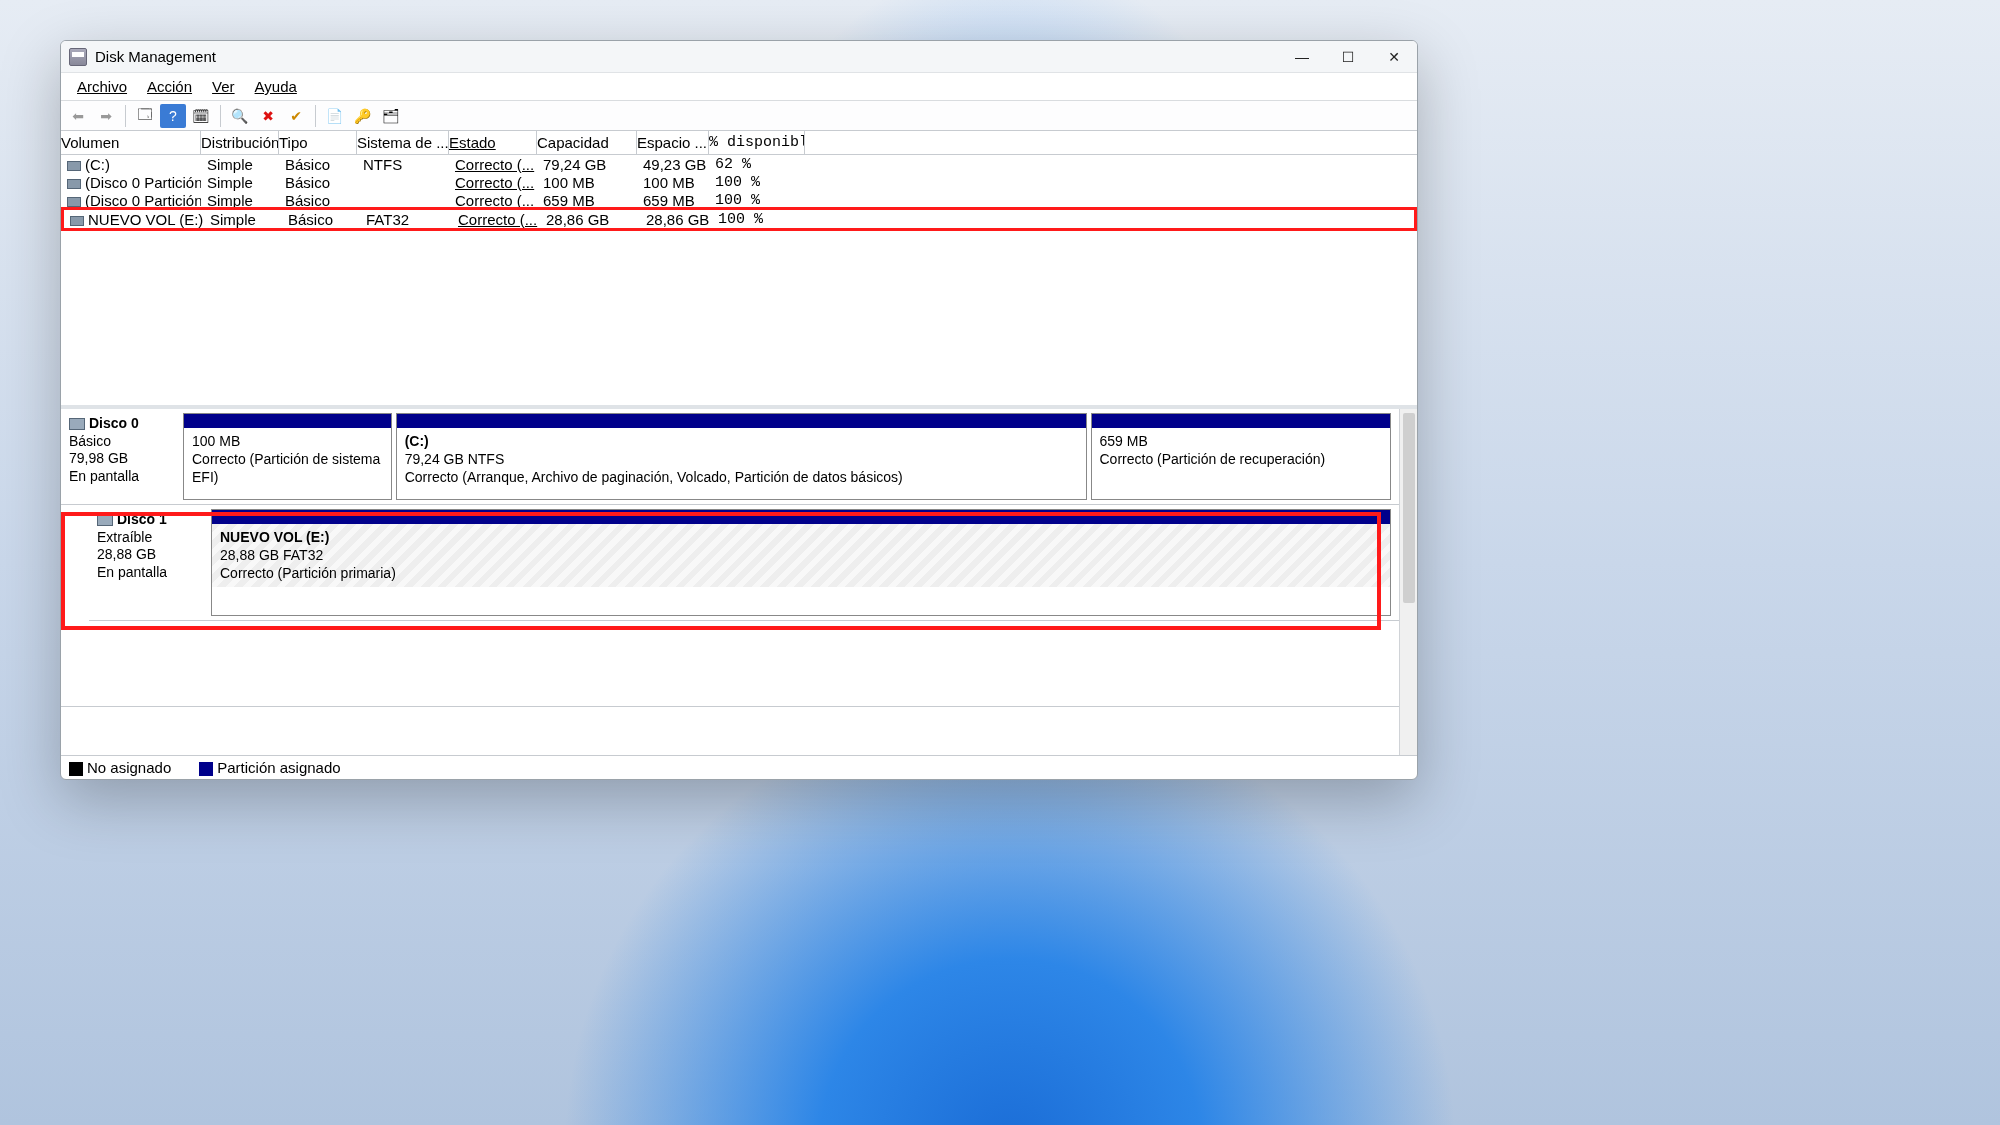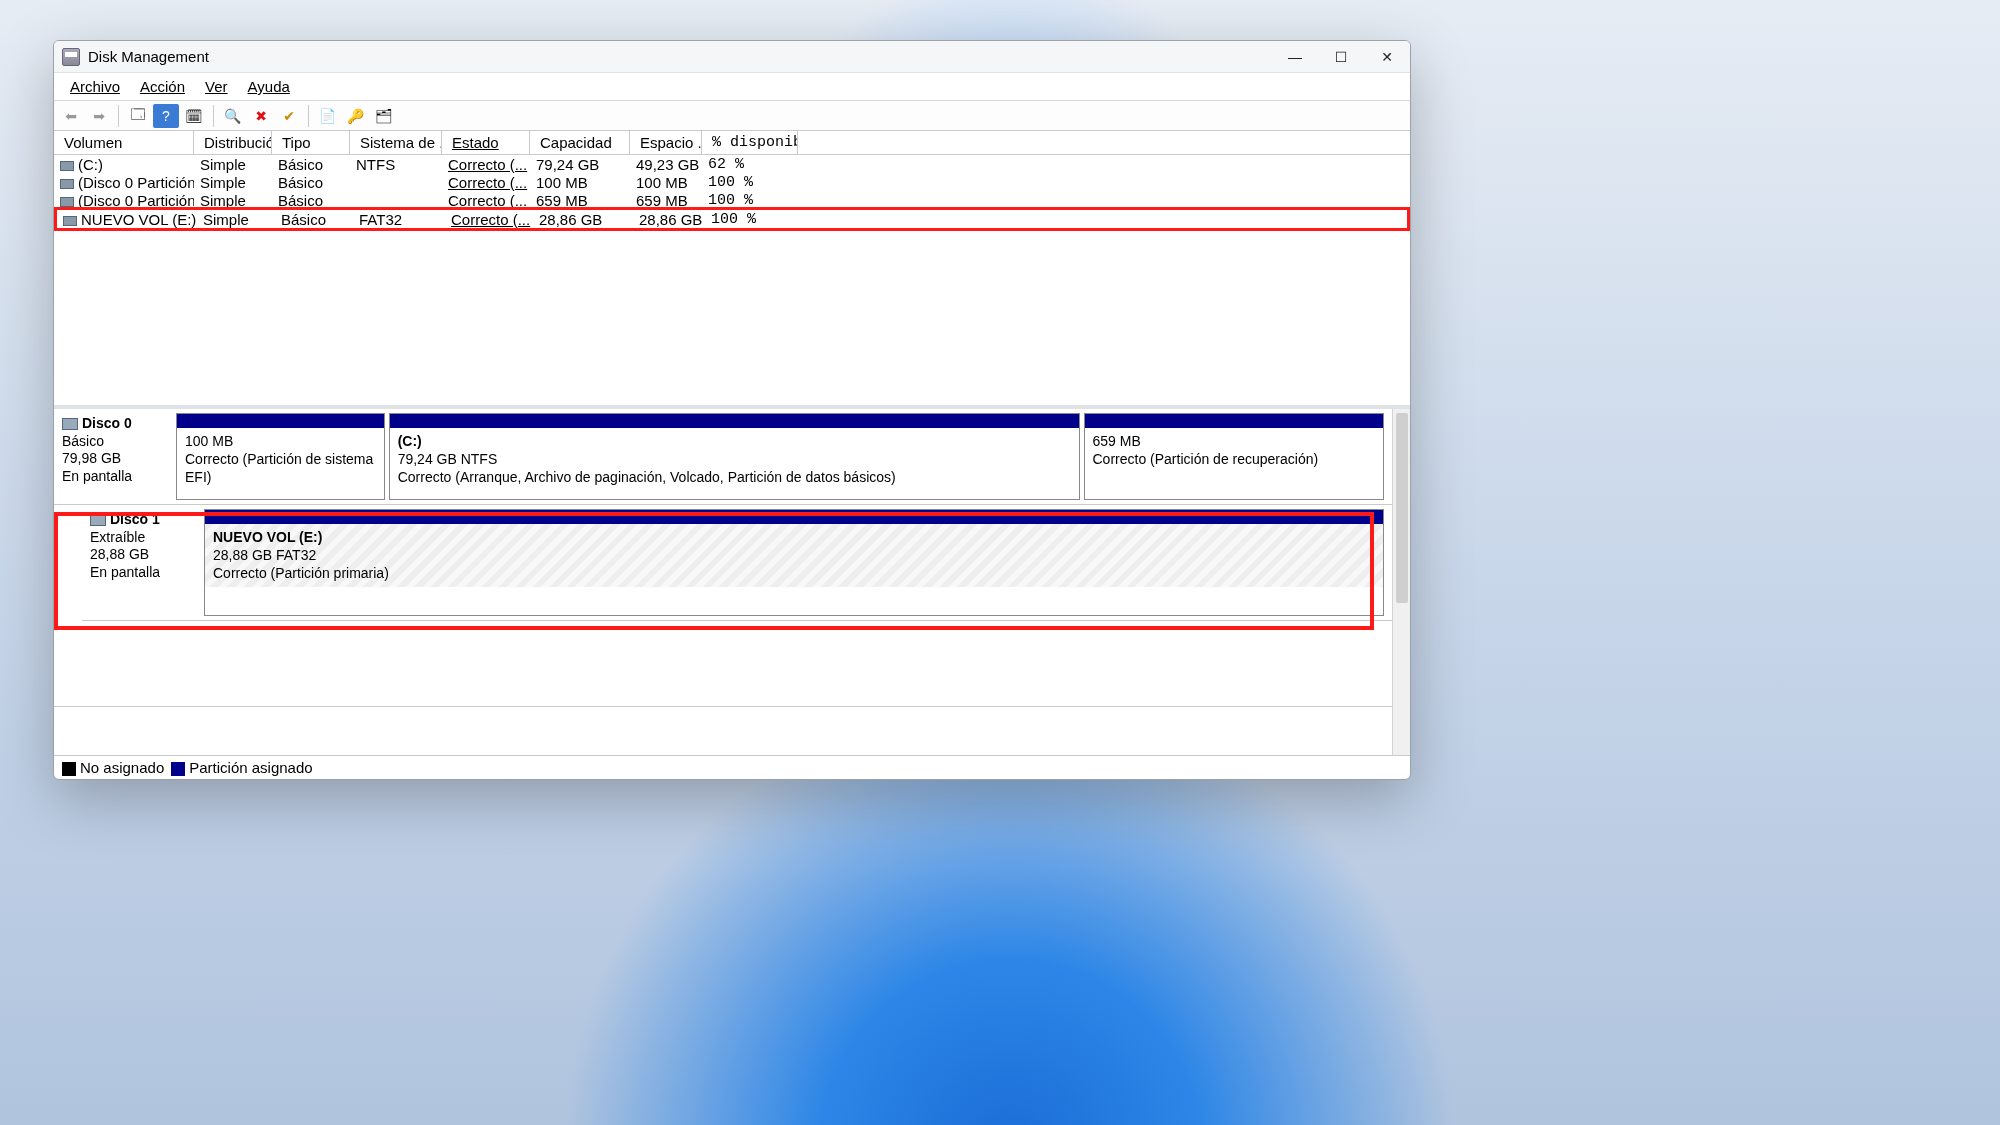--- a/index.html
+++ b/index.html
@@ -26,21 +26,21 @@
     position: absolute;
     top: -40px; left: 760px;
     width: 500px; height: 500px;
     border-radius: 50%;
     background: radial-gradient(circle, rgba(0,120,255,0.35) 0%, rgba(0,120,255,0) 70%);
     z-index: 0;
   }
   .window {
     position: absolute;
     top: 40px;
-    left: 53px;
+    left: 60px;
     width: 1358px;
     height: 740px;
     background: #fff;
     border: 1px solid #9aa2a9;
     border-radius: 6px;
     box-shadow: 0 20px 60px rgba(0,0,0,0.25);
     display: flex;
     flex-direction: column;
     overflow: hidden;
     z-index: 1;
@@ -105,21 +105,21 @@
     overflow:auto;
     border-bottom:4px solid #dfe3e7;
   }
   .vhead{
     display:flex;
     font-size:15px;
     background:#fff;
     border-bottom:1px solid #c7cbd0;
   }
   .vh{
-    padding:3px 10px;
+    padding:3px 0;
     border-right:1px solid #c7cbd0;
     white-space:nowrap;
     overflow:hidden;
   }
   .vrow{
     display:flex;
     font-size:15px;
     padding-top:1px;
   }
   .vc{
@@ -207,21 +207,21 @@
     position:absolute;
     border:4px solid #ff1a1a;
     pointer-events:none;
   }
   .legend{
     border-top:1px solid #c7cbd0;
     padding:3px 8px;
     font-size:15px;
     display:flex;
     align-items:center;
-    gap:7px;
+    gap:28px;
   }
   .swatch{
     display:inline-block;
     width:14px;height:14px;
     vertical-align:middle;
     margin-right:4px;
   }
   .sw-black{background:#000;}
   .sw-blue{background:#00008b;}
   .scrollbar{

